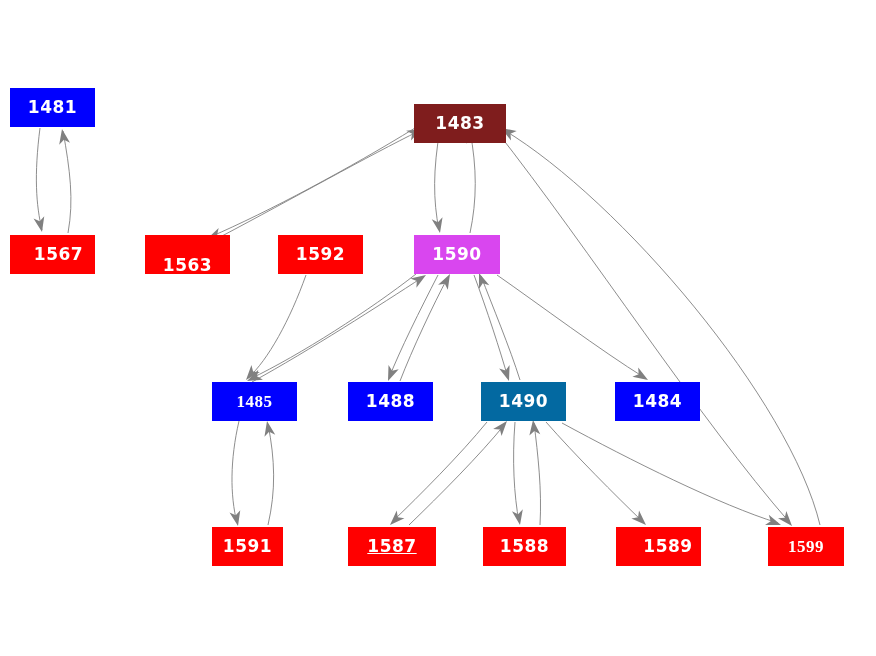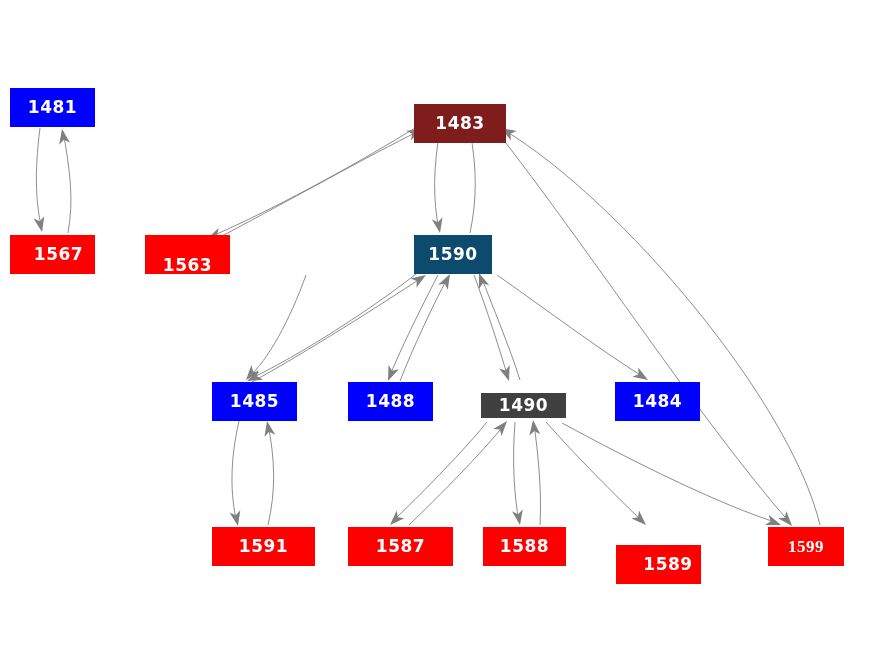--- a/index.html
+++ b/index.html
@@ -99,43 +99,46 @@
     </div>
     <div class="node" style="left: 414px; top: 104px; width: 92px; height: 39px; background: #7f1d1d;">
       <span class="node-label">1483</span>
     </div>
     <div class="node" style="left: 10px; top: 235px; width: 85px; height: 39px; background: rgb(255, 0, 0); padding-left: 12px;">
       <span class="node-label">1567</span>
     </div>
     <div class="node" style="left: 145px; top: 235px; width: 85px; height: 39px; background: rgb(255, 0, 0); align-items: flex-end;">
       <span class="node-label">1563</span>
     </div>
-    <div class="node" style="left: 414px; top: 235px; width: 78px; height: 39px; background: #0c4a6e;">
+    <div class="node" style="left: 278px; top: 235px; width: 85px; height: 39px; background: rgb(255, 0, 0);">
+      <span class="node-label">1592</span>
+    </div>
+    <div class="node" style="left: 414px; top: 235px; width: 86px; height: 39px; background: #d946ef;">
       <span class="node-label">1590</span>
     </div>
-    <div class="node" style="left: 212px; top: 382px; width: 85px; height: 39px; background: rgb(0, 0, 255);">
+    <div class="node" style="left: 212px; top: 382px; width: 85px; height: 39px; background: rgb(0, 0, 255); font-family: Liberation Serif, serif;">
       <span class="node-label">1485</span>
     </div>
     <div class="node" style="left: 348px; top: 382px; width: 85px; height: 39px; background: rgb(0, 0, 255); text-align: right;">
       <span class="node-label">1488</span>
     </div>
-    <div class="node" style="left: 481px; top: 393px; width: 85px; height: 25px; background: #404040;">
+    <div class="node" style="left: 481px; top: 382px; width: 85px; height: 39px; background: #0369a1;">
       <span class="node-label">1490</span>
     </div>
     <div class="node" style="left: 615px; top: 382px; width: 85px; height: 39px; background: rgb(0, 0, 255);">
       <span class="node-label">1484</span>
     </div>
-    <div class="node" style="left: 212px; top: 527px; width: 103px; height: 39px; background: rgb(255, 0, 0);">
+    <div class="node" style="left: 212px; top: 527px; width: 71px; height: 39px; background: rgb(255, 0, 0);">
       <span class="node-label">1591</span>
     </div>
-    <div class="node" style="left: 348px; top: 527px; width: 105px; height: 39px; background: rgb(255, 0, 0);">
+    <div class="node" style="left: 348px; top: 527px; width: 88px; height: 39px; background: rgb(255, 0, 0); text-decoration: underline;">
       <span class="node-label">1587</span>
     </div>
     <div class="node" style="left: 483px; top: 527px; width: 83px; height: 39px; background: rgb(255, 0, 0);">
       <span class="node-label">1588</span>
     </div>
-    <div class="node" style="left: 616px; top: 545px; width: 85px; height: 39px; background: rgb(255, 0, 0); padding-left: 19px;">
+    <div class="node" style="left: 616px; top: 527px; width: 85px; height: 39px; background: rgb(255, 0, 0); padding-left: 19px;">
       <span class="node-label">1589</span>
     </div>
     <div class="node" style="left: 768px; top: 527px; width: 76px; height: 39px; background: rgb(255, 0, 0); font-family: Liberation Serif, serif;">
       <span class="node-label">1599</span>
     </div>
   </div>
 
 </body></html>

